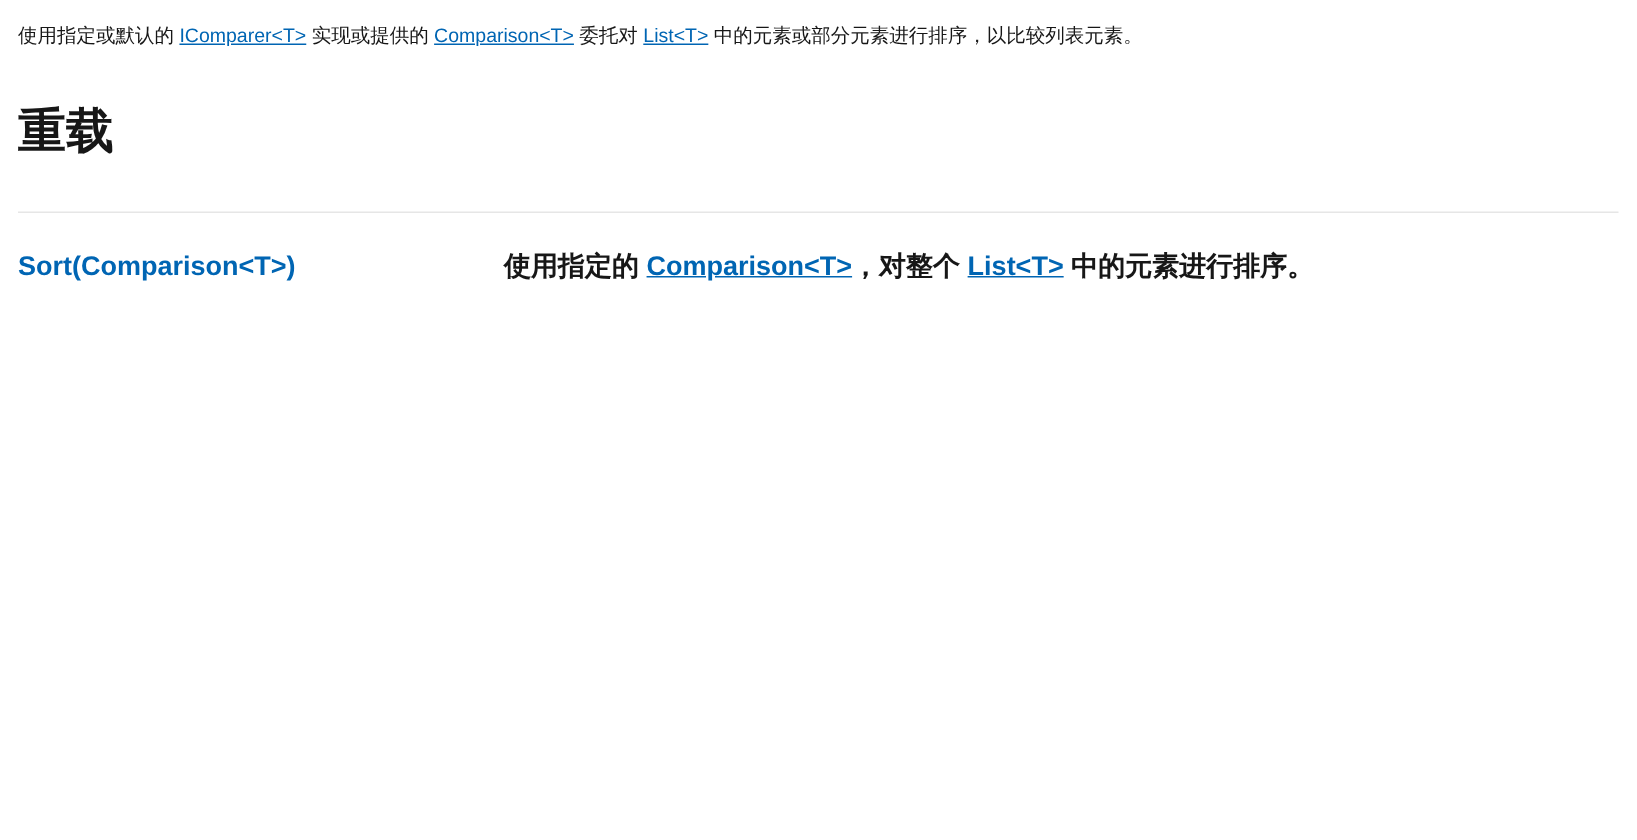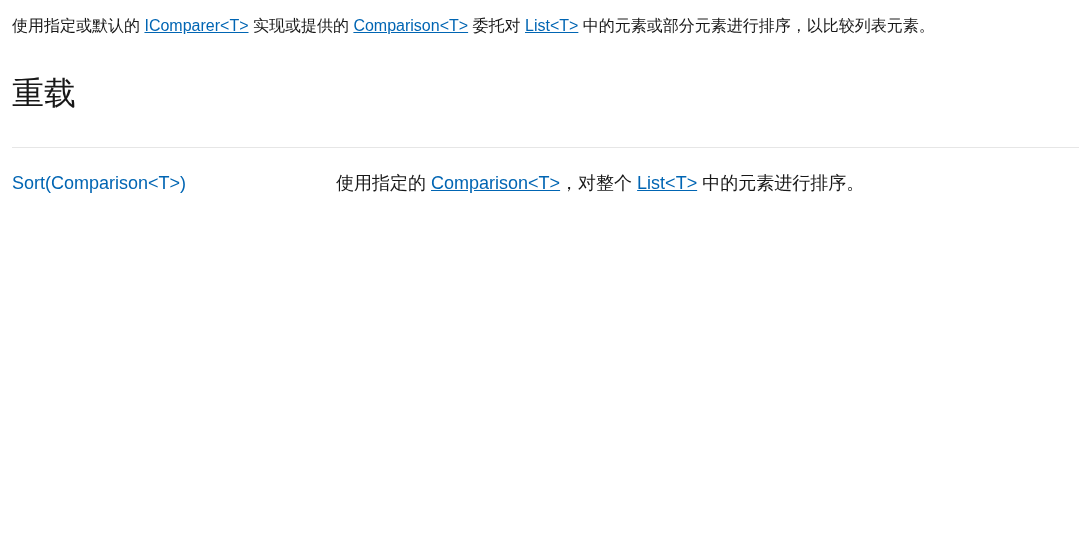--- a/index.html
+++ b/index.html
@@ -5,48 +5,49 @@
     body {
       margin: 0;
       padding: 12px;
       font-family: "Segoe UI", SegoeUI, "Microsoft YaHei", sans-serif;
       font-size: 16px;
       color: #171717;
       line-height: 1.5;
       background: #ffffff;
     }
     .intro {
-      font-size: 16px;
+      font-size: 13px;
       margin-top: 0;
       margin-bottom: 28px;
       line-height: 1.8;
     }
     a {
       color: #0065b3;
       text-decoration: underline;
     }
     h2 {
       font-size: 32px;
-      font-weight: 400;
+      font-weight: 700;
       margin: 24px 0 30px 0;
       color: #171717;
     }
     table.overloads {
       width: 100%;
       border-collapse: collapse;
       table-layout: fixed;
     }
     table.overloads tr {
       border-top: 1px solid #e6e6e6;
     }
     table.overloads td {
       padding: 20px 10px 20px 0;
       vertical-align: top;
       font-size: 18px;
       line-height: 1.7;
+      font-weight: bold;
     }
     table.overloads td.name-col {
       width: 30%;
       color: #0065b3;
     }
     table.overloads td.name-col a {
       text-decoration: none;
     }
     table.overloads td.desc-col {
       width: 70%;

